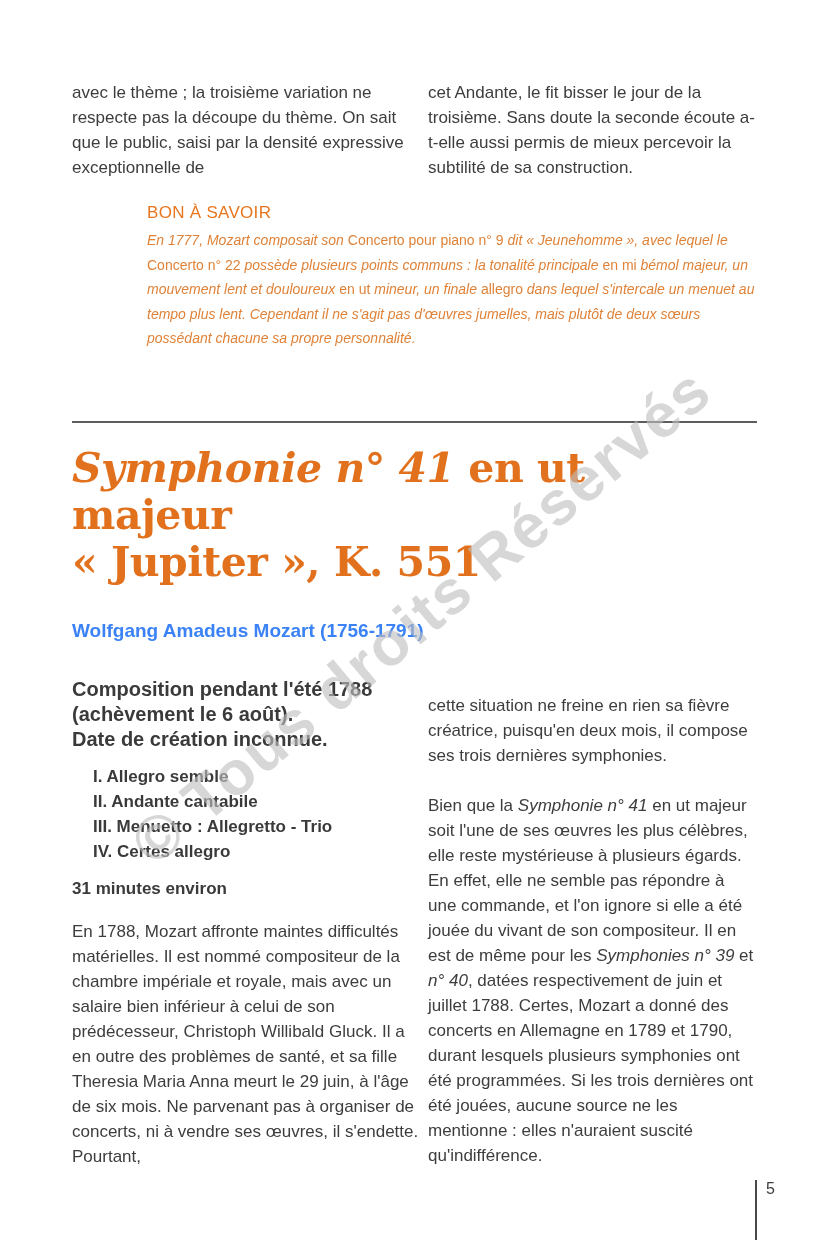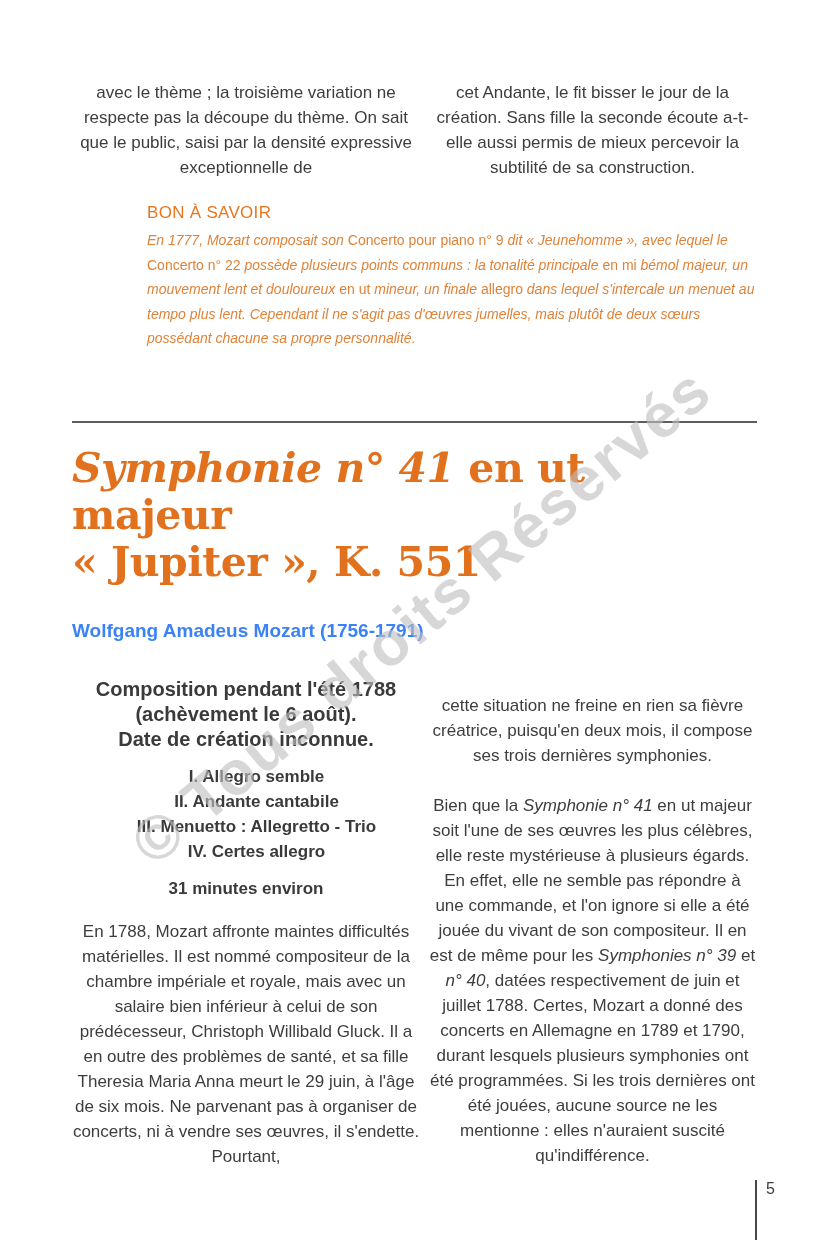--- a/index.html
+++ b/index.html
@@ -6,21 +6,21 @@
   .page {
     position:relative;
     width:827px; height:1240px;
     background:#ffffff;
     overflow:hidden;
     font-family:"Liberation Sans", sans-serif;
     color:#3D3D3D;
   }
   .content { position:absolute; left:72px; top:0; width:685px; }
 
-  .two-col { display:grid; grid-template-columns:348px 329px; column-gap:8px;text-align:center; }
+  .two-col { display:grid; grid-template-columns:348px 329px; column-gap:8px; }
   .body-text { font-size:17px; line-height:25px; color:#3D3D3D; margin:0; }
 
   .intro { margin-top:80px; }
 
   .note { margin-left:75px; width:610px; margin-top:22px; }
   .note-title {
     color:#E8761E; font-weight:normal; font-size:17px; line-height:22px;
     letter-spacing:0.3px;
   }
   .note-body {
@@ -71,21 +71,21 @@
 </style>
 </head>
 <body>
 
 <div class="page">
 
   <div class="content">
 
     <div class="two-col intro">
       <p class="body-text">avec le thème ; la troisième variation ne respecte pas la découpe du thème. On sait que le public, saisi par la densité expressive exceptionnelle de</p>
-      <p class="body-text">cet Andante, le fit bisser le jour de la création. Sans fille la seconde écoute a-t-elle aussi permis de mieux percevoir la subtilité de sa construction.</p>
+      <p class="body-text">cet Andante, le fit bisser le jour de la troisième. Sans doute la seconde écoute a-t-elle aussi permis de mieux percevoir la subtilité de sa construction.</p>
     </div>
 
     <div class="note">
       <div class="note-title">BON À SAVOIR</div>
       <div class="note-body"><span class="seg-i">En 1777, Mozart composait son </span><span class="seg-r">Concerto pour piano n° 9</span><span class="seg-i"> dit « Jeunehomme », avec lequel le </span><span class="seg-r">Concerto n° 22</span><span class="seg-i"> possède plusieurs points communs : la tonalité principale </span><span class="seg-r">en mi</span><span class="seg-i"> bémol majeur, un mouvement lent et douloureux </span><span class="seg-r">en ut</span><span class="seg-i"> mineur, un finale </span><span class="seg-r">allegro</span><span class="seg-i"> dans lequel s'intercale un menuet au tempo plus lent. Cependant il ne s'agit pas d'œuvres jumelles, mais plutôt de deux sœurs possédant chacune sa propre personnalité.</span></div>
     </div>
 
     <div class="section-rule"></div>
 
     <h1 class="article-title"><span class="seg-i">Symphonie n° 41</span><span class="seg-r"> en ut majeur</span><br><span class="seg-r">« Jupiter », K. 551</span></h1>

